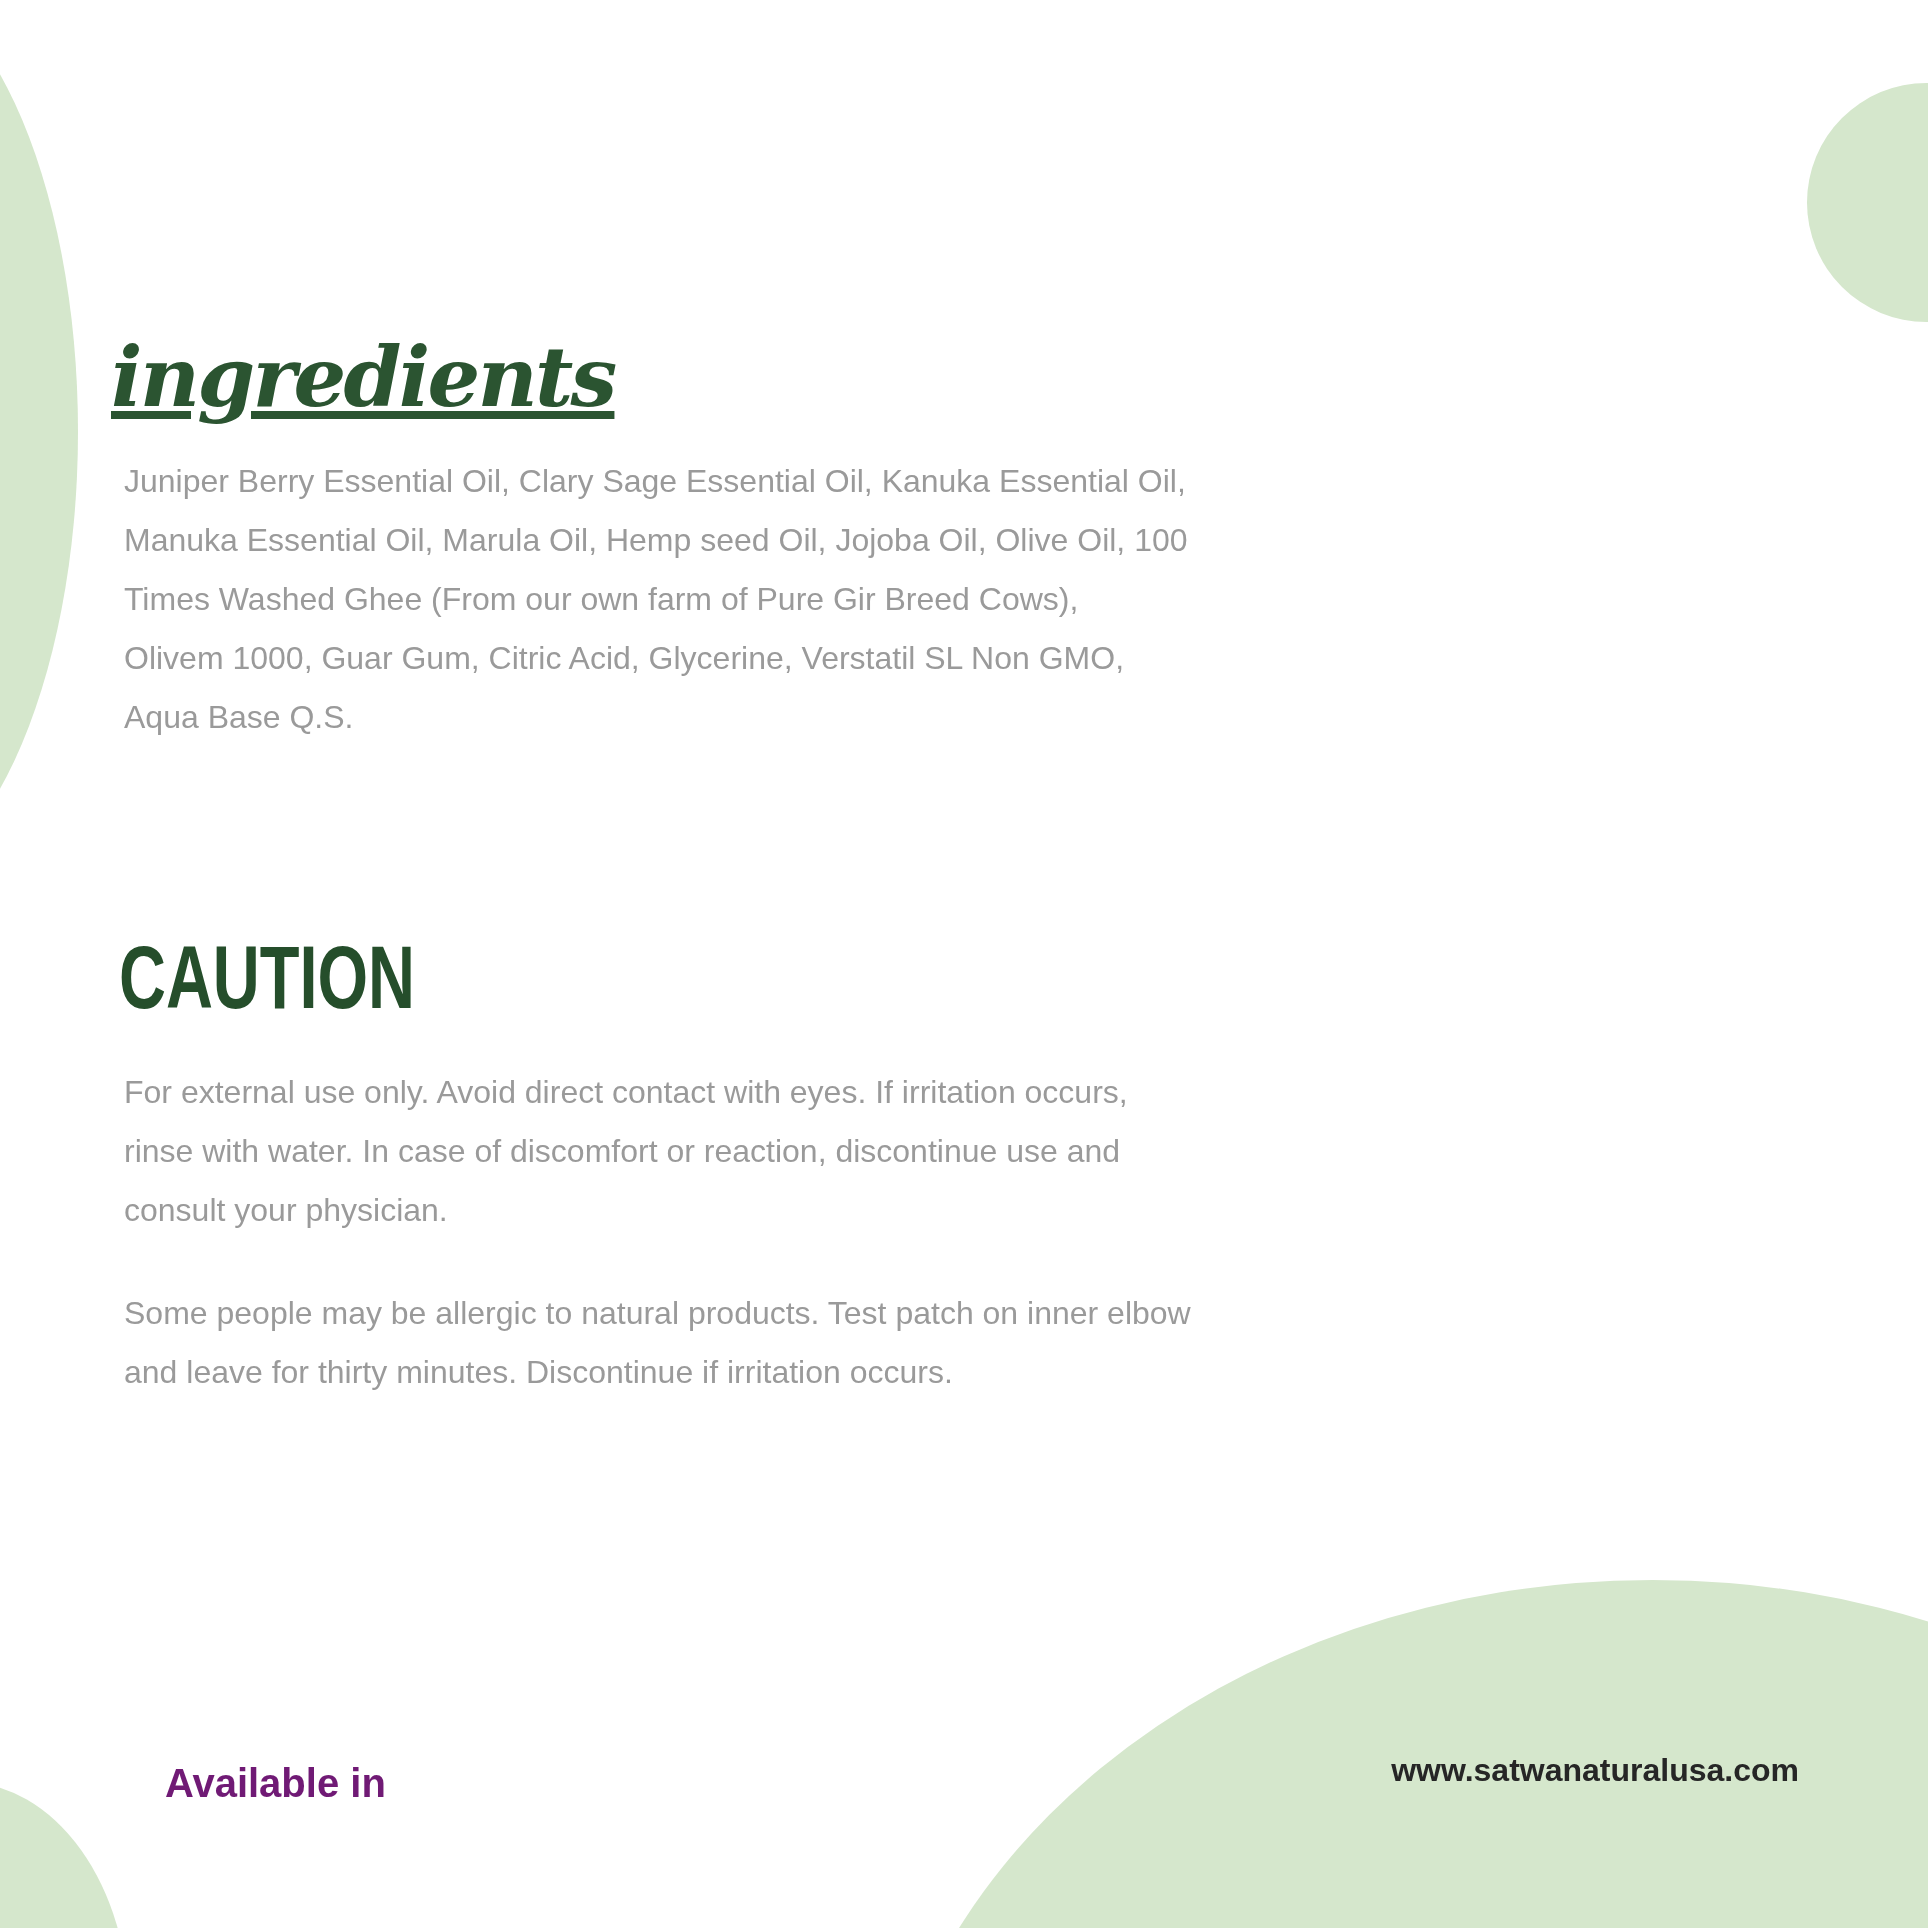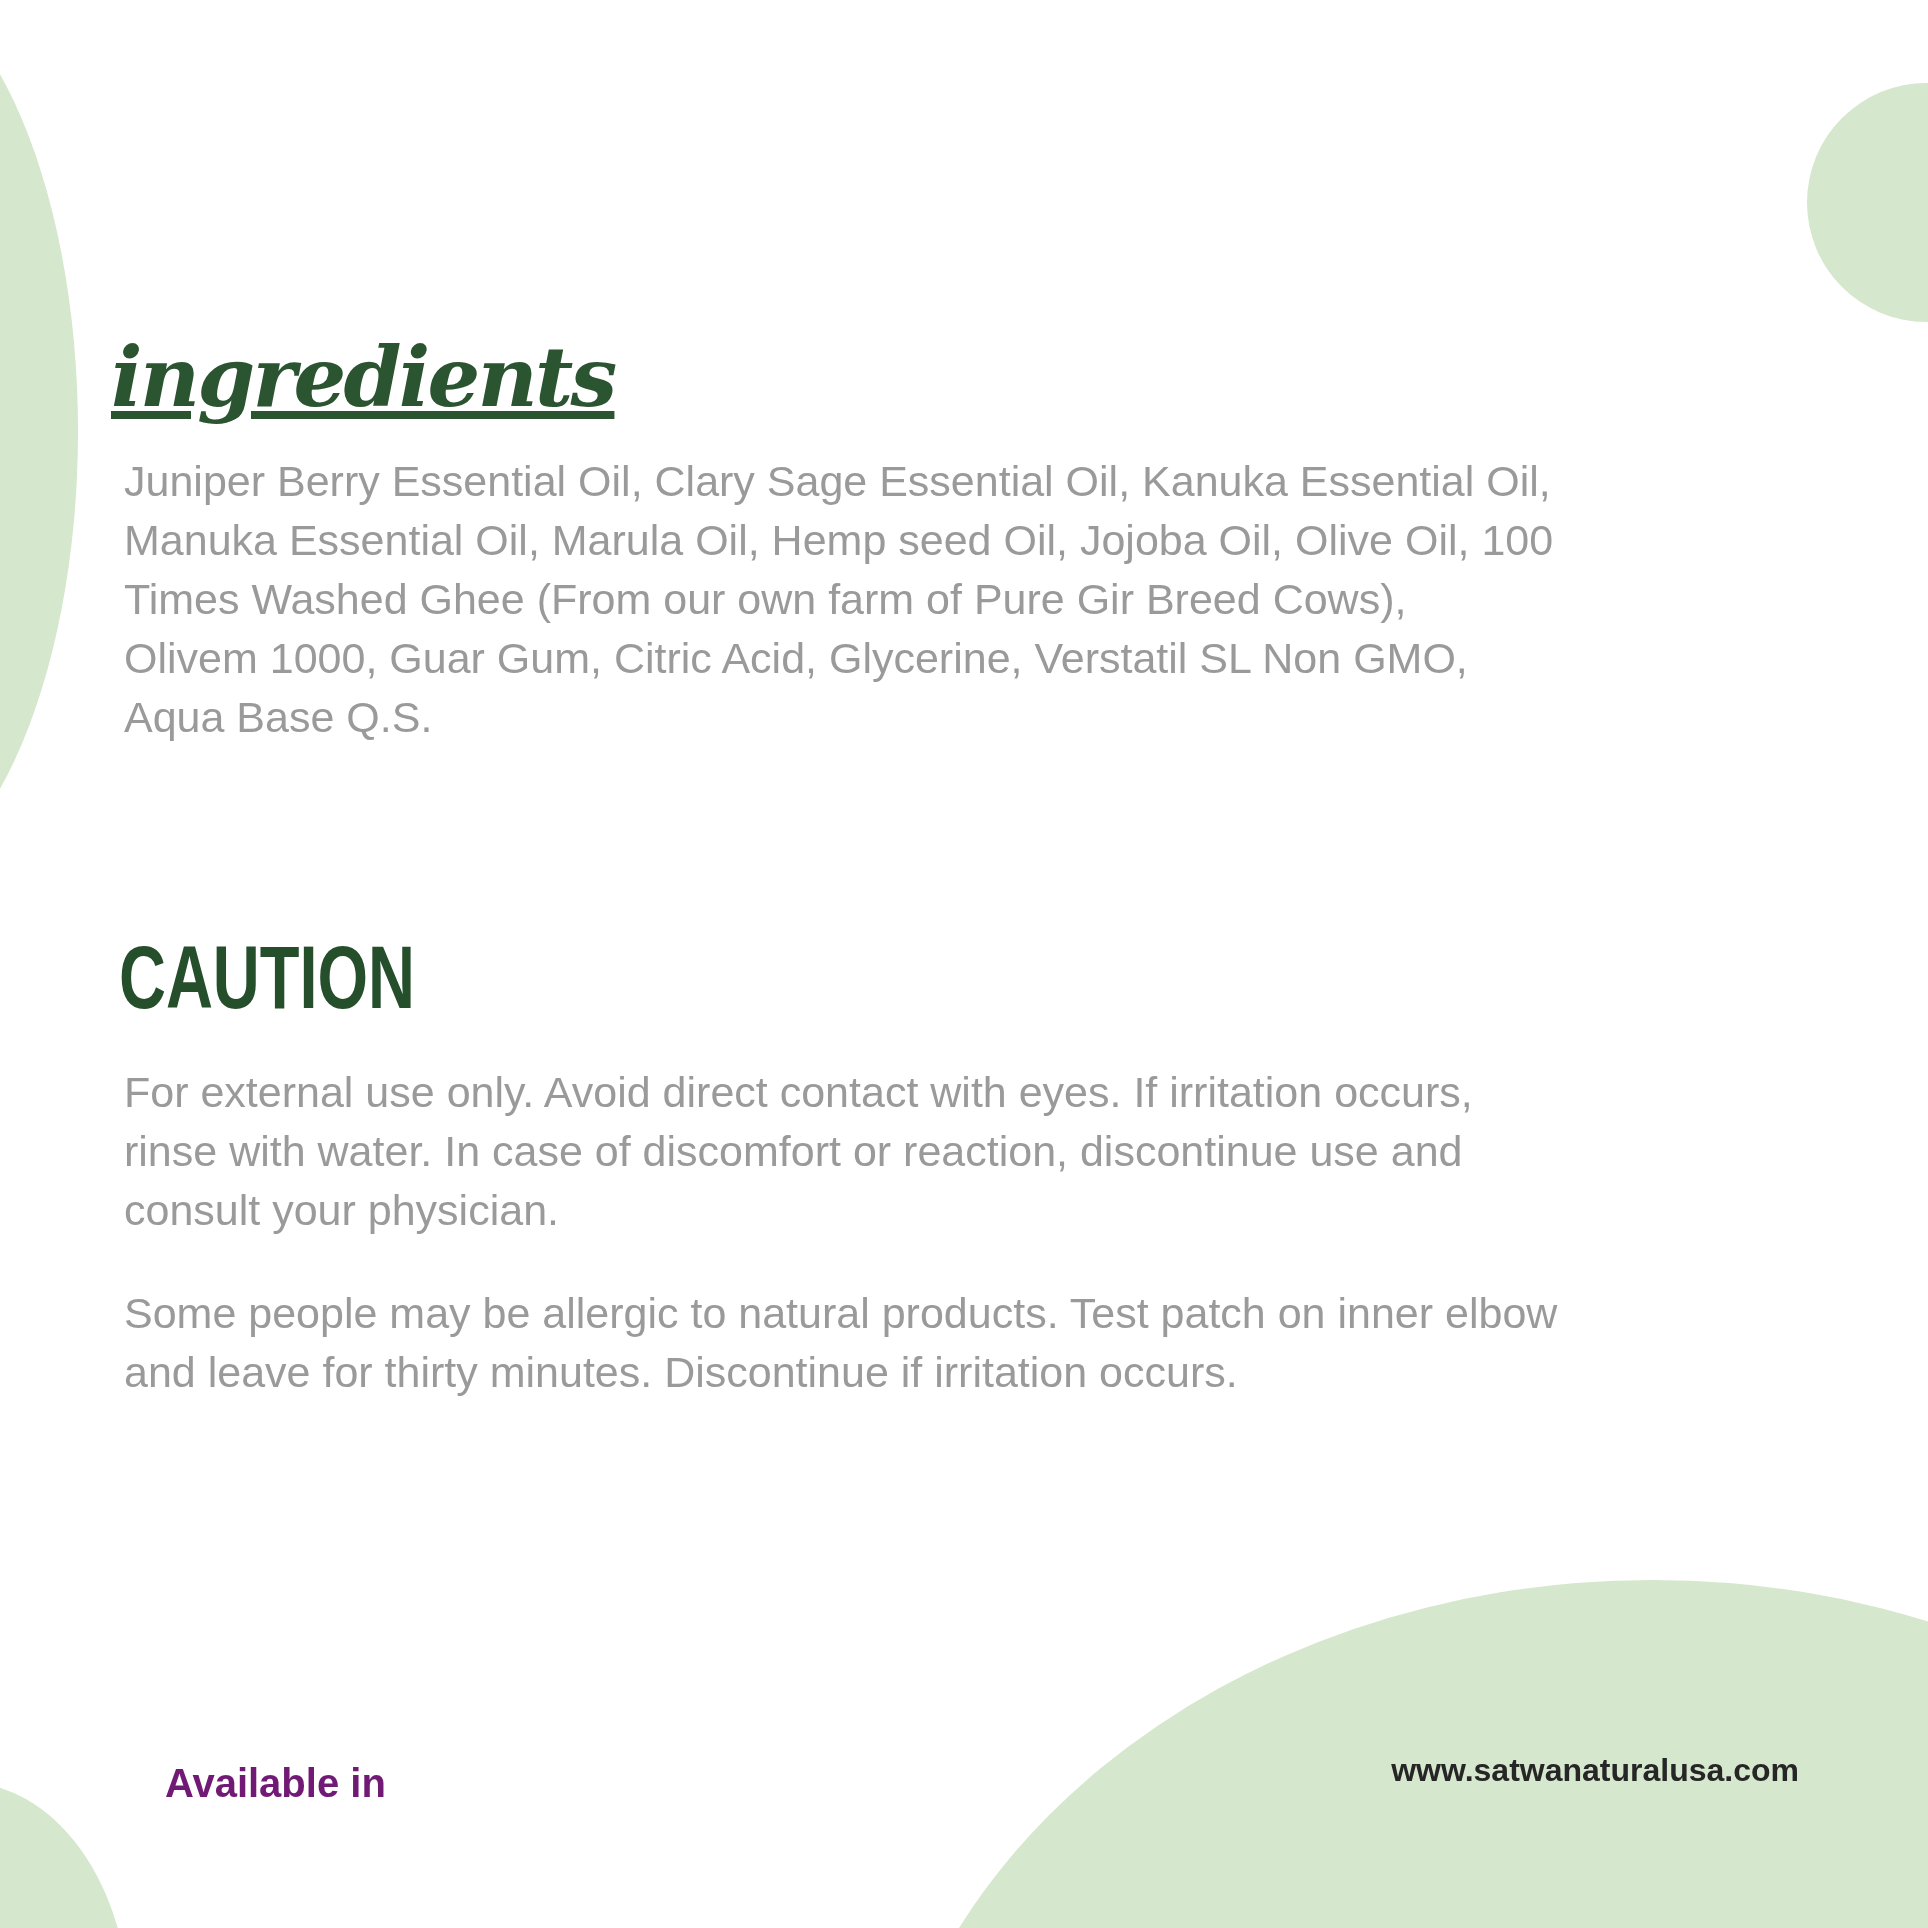--- a/index.html
+++ b/index.html
@@ -37,21 +37,21 @@
     line-height: 1;
     letter-spacing: -2.8px;
     color: #2b5431;
     text-decoration: underline;
   }
   .body-text {
     position: absolute;
     left: 124px;
     margin: 0;
     width: 1690px;
-    font-size: 43px;
+    font-size: 32px;
     line-height: 59px;
     font-weight: normal;
     color: #9a9a9a;
     letter-spacing: 0px;
   }
   .ingredients-body { top: 452px; }
   .caution-heading {
     position: absolute;
     left: 119px;
     top: 929px;

